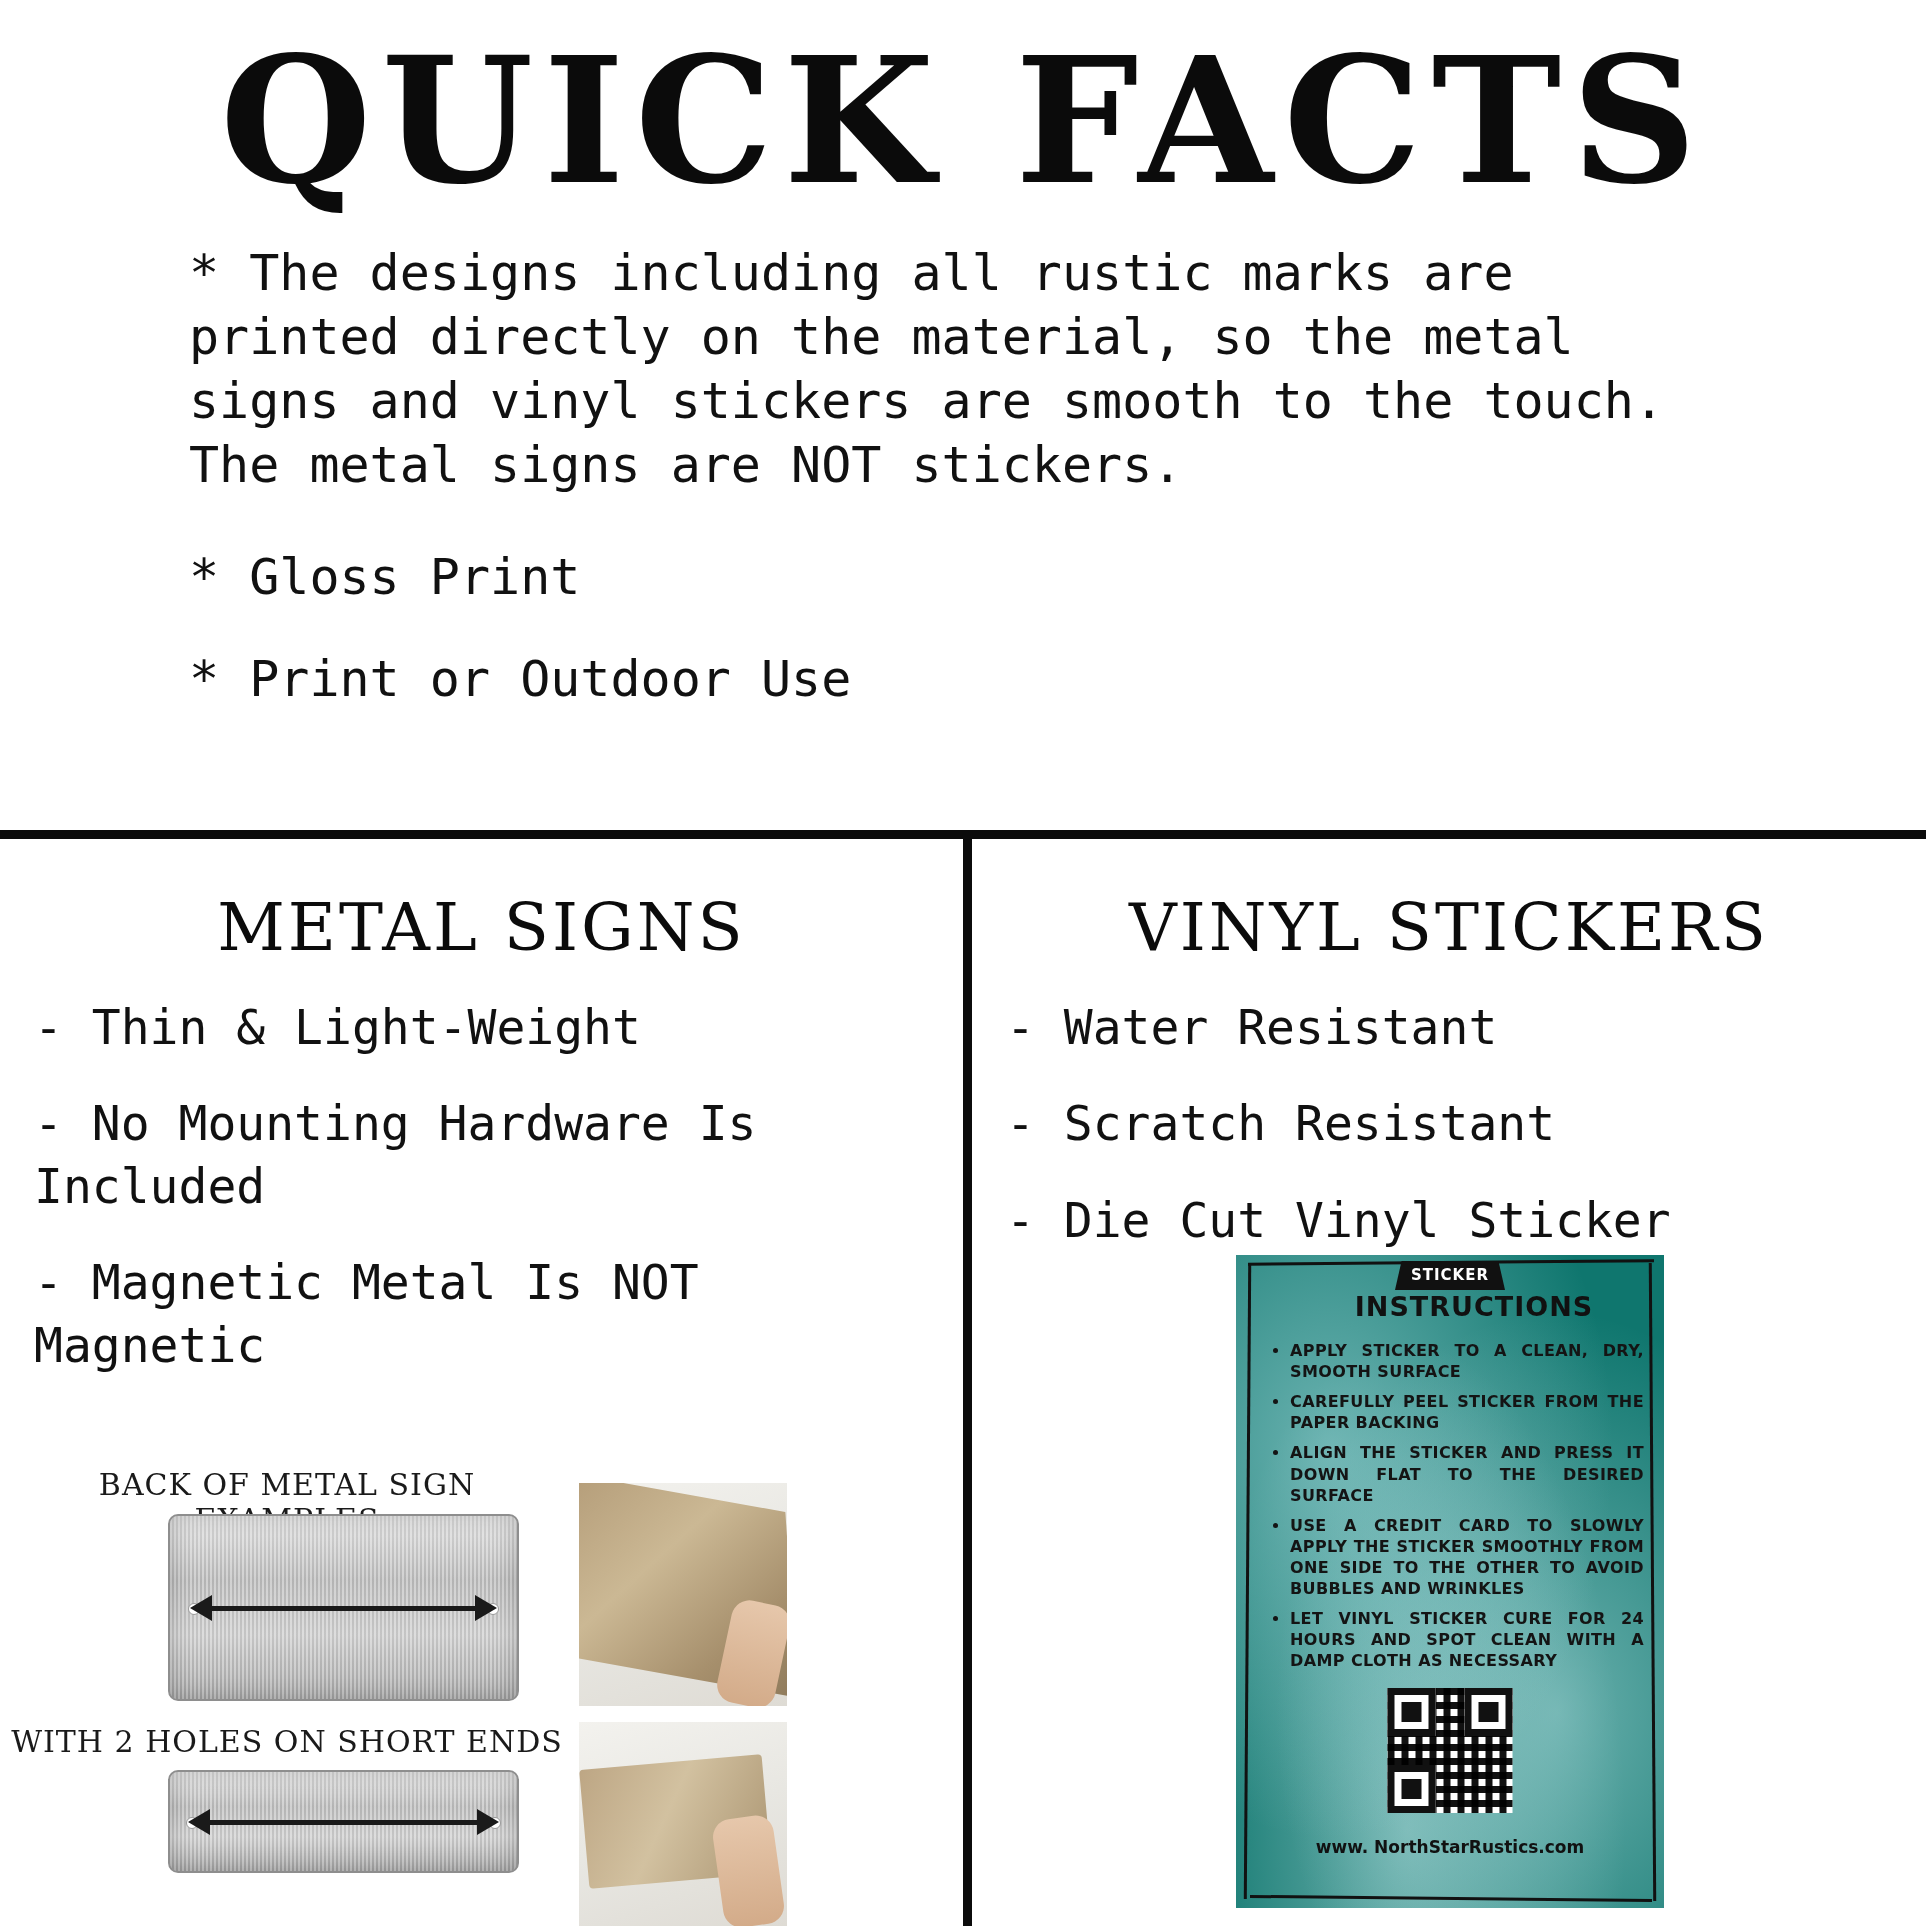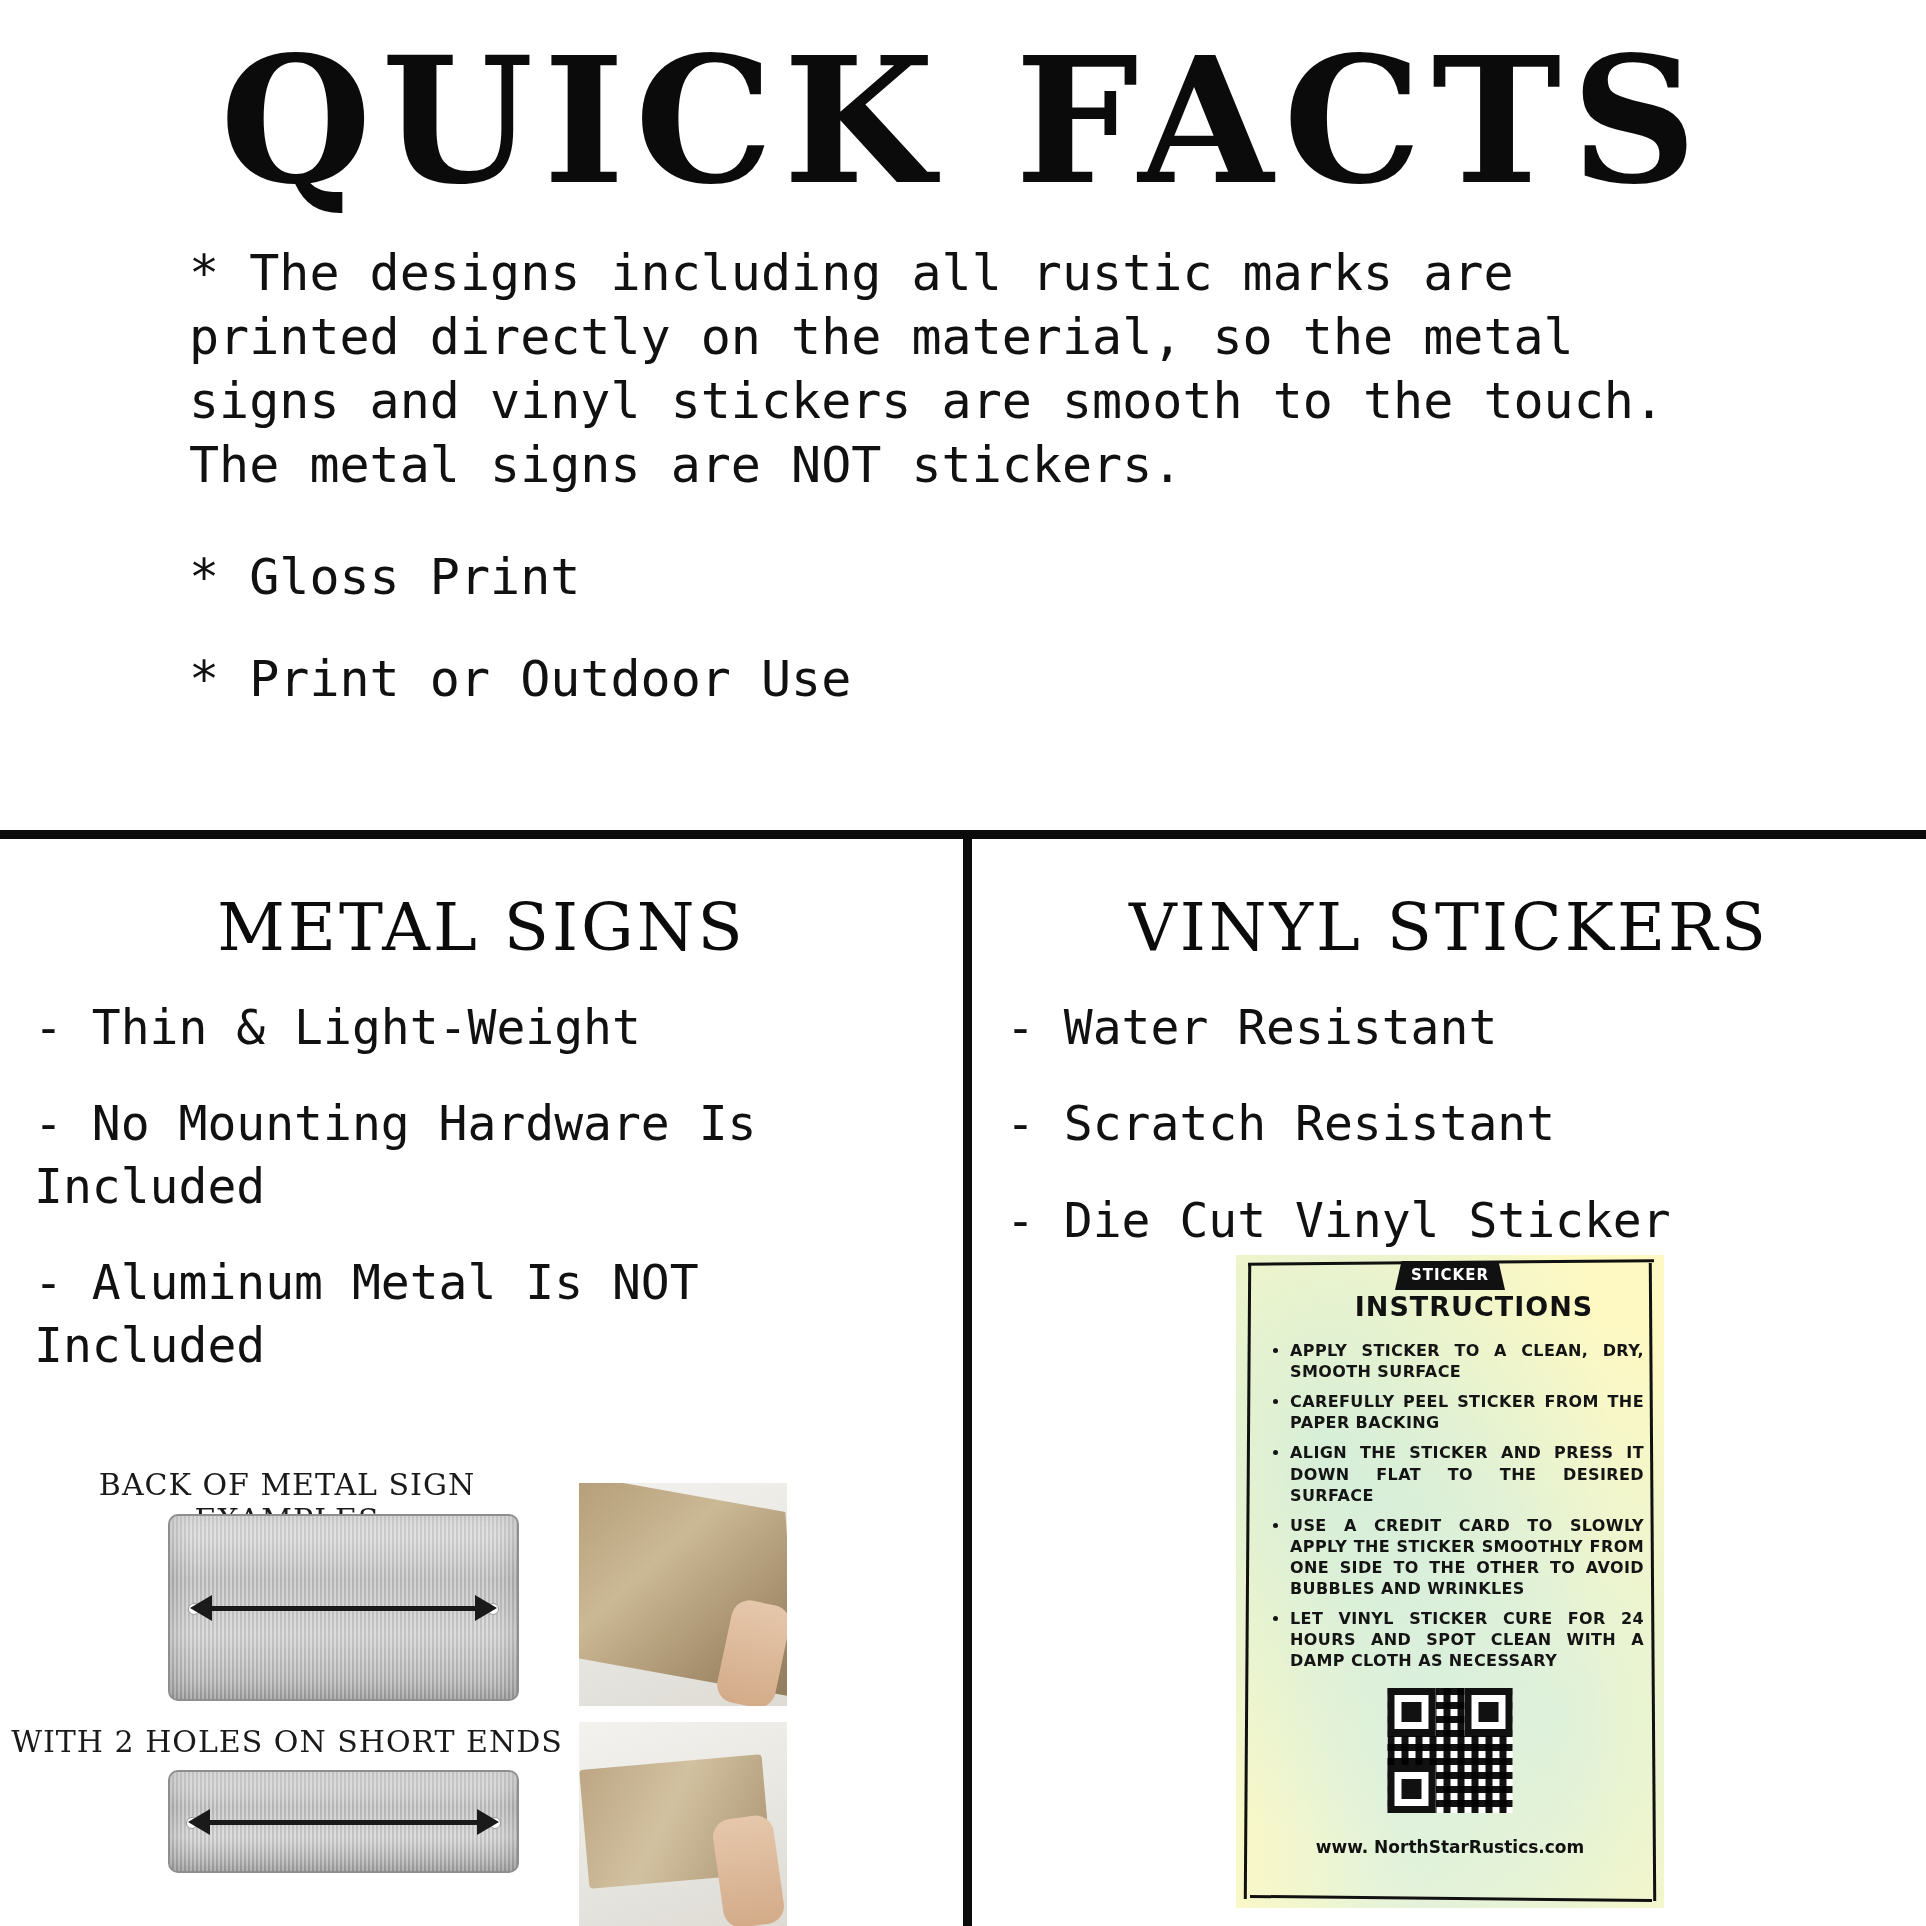--- a/index.html
+++ b/index.html
@@ -217,21 +217,21 @@
   .hand-1 { right: 4px; top: 119px; width: 59px; height: 104px; transform: rotate(12deg); }
   .hand-2 { right: 8px; top: 95px; width: 61px; height: 109px; transform: rotate(-8deg); }
 
   
   .sticker-card {
     position: absolute;
     left: 1236px;
     top: 1255px;
     width: 428px;
     height: 653px;
-    background: #fef9c3;
+    background: #0f766e;
   }
   .card-wash {
     position: absolute;
     inset: 0;
     background:
       radial-gradient(ellipse at 22% 30%, rgba(183, 229, 232, 0.55) 0%, rgba(183,229,232,0) 60%),
       radial-gradient(ellipse at 75% 70%, rgba(196, 234, 236, 0.5) 0%, rgba(196,234,236,0) 62%),
       radial-gradient(ellipse at 40% 88%, rgba(206, 238, 239, 0.5) 0%, rgba(206,238,239,0) 60%);
   }
   .frame-line {
@@ -331,21 +331,21 @@
     </div>
   </div>
 
   <div class="hr-main"></div>
   <div class="vr-main"></div>
 
   <div class="col col-left">
     <div class="col-title">METAL SIGNS</div>
     <p class="bullet">- Thin &amp; Light-Weight</p>
     <p class="bullet">- No Mounting Hardware Is Included</p>
-    <p class="bullet">- Aluminum Metal Is NOT Included</p>
+    <p class="bullet">- Magnetic Metal Is NOT Magnetic</p>
   </div>
 
   <div class="metal-images">
     <div class="caption cap1">BACK OF METAL SIGN EXAMPLES</div>
 
     <div class="plate plate-big">
       <span class="hole" style="left:18px; top:87px;"></span>
       <span class="hole" style="right:18px; top:87px;"></span>
       <span class="arrow-line" style="left:40px; top:90px; width:267px;"></span>
       <span class="arrow-head ah-left" style="left:20px; top:79px;"></span>

